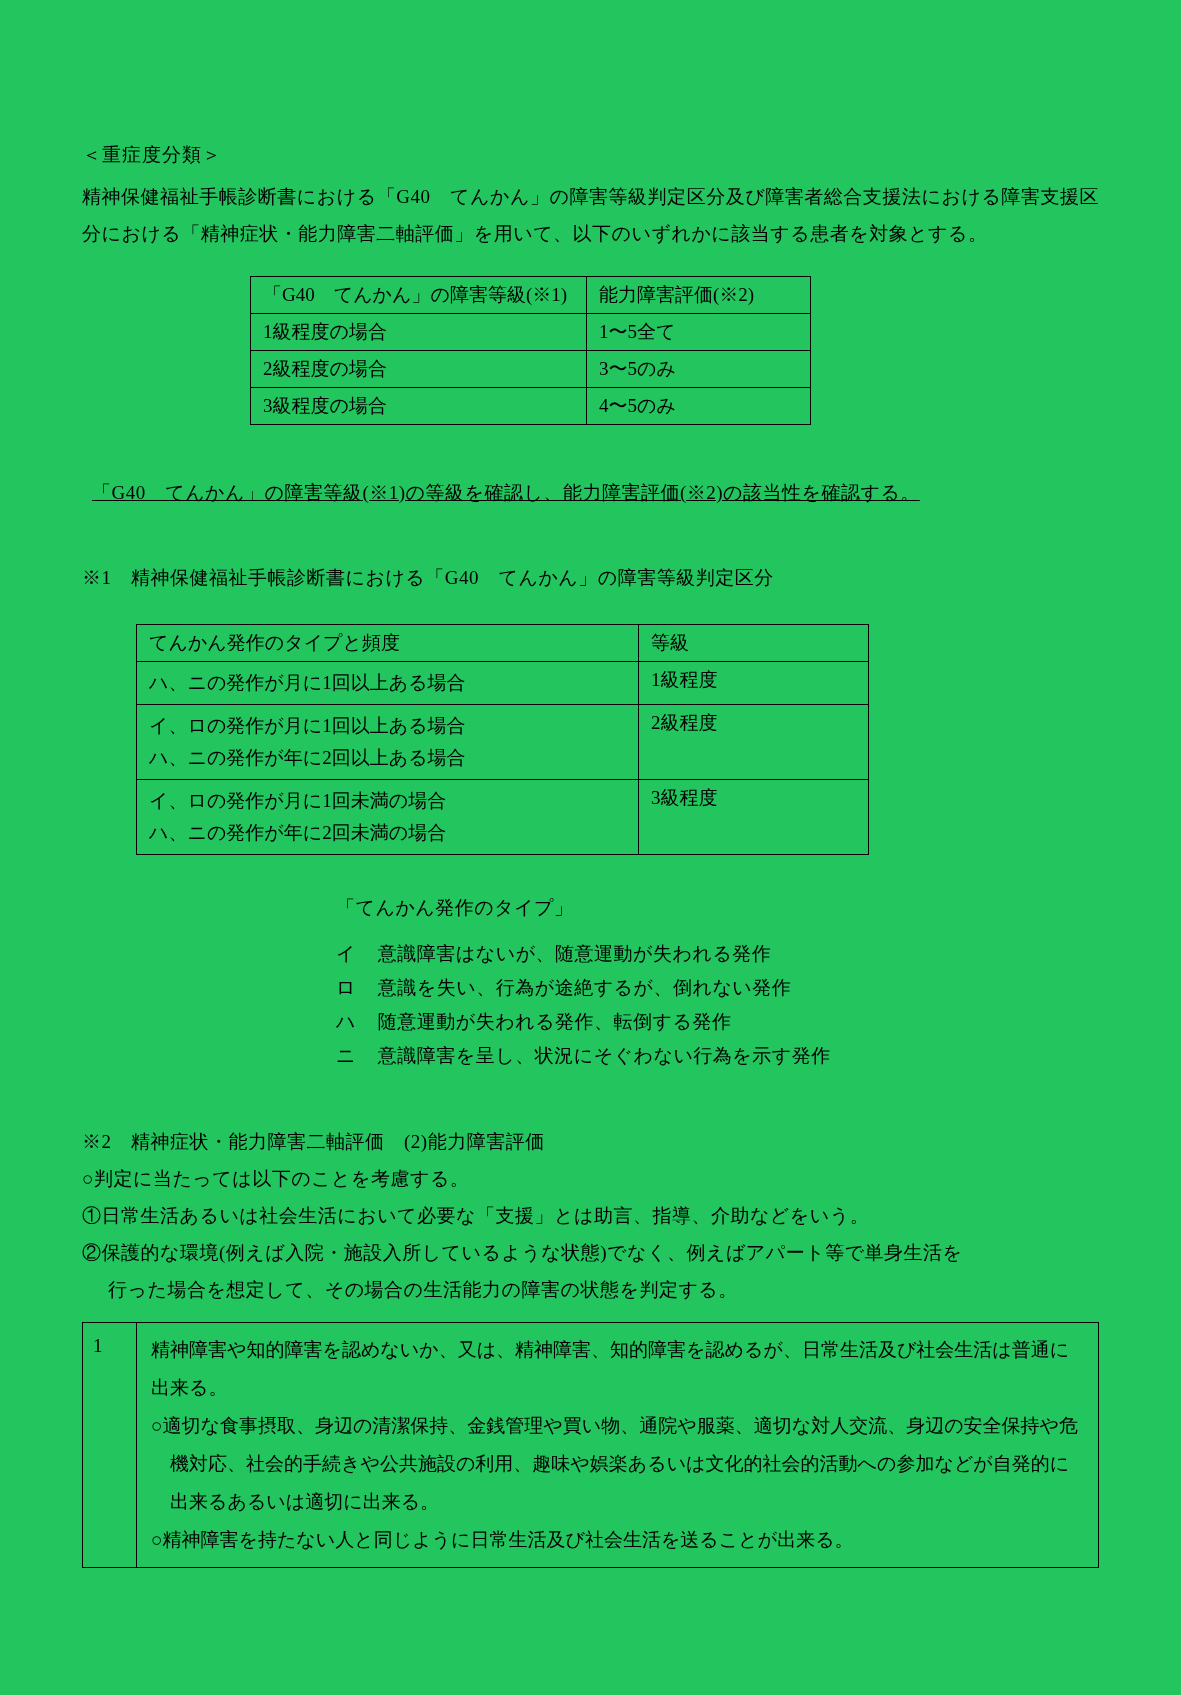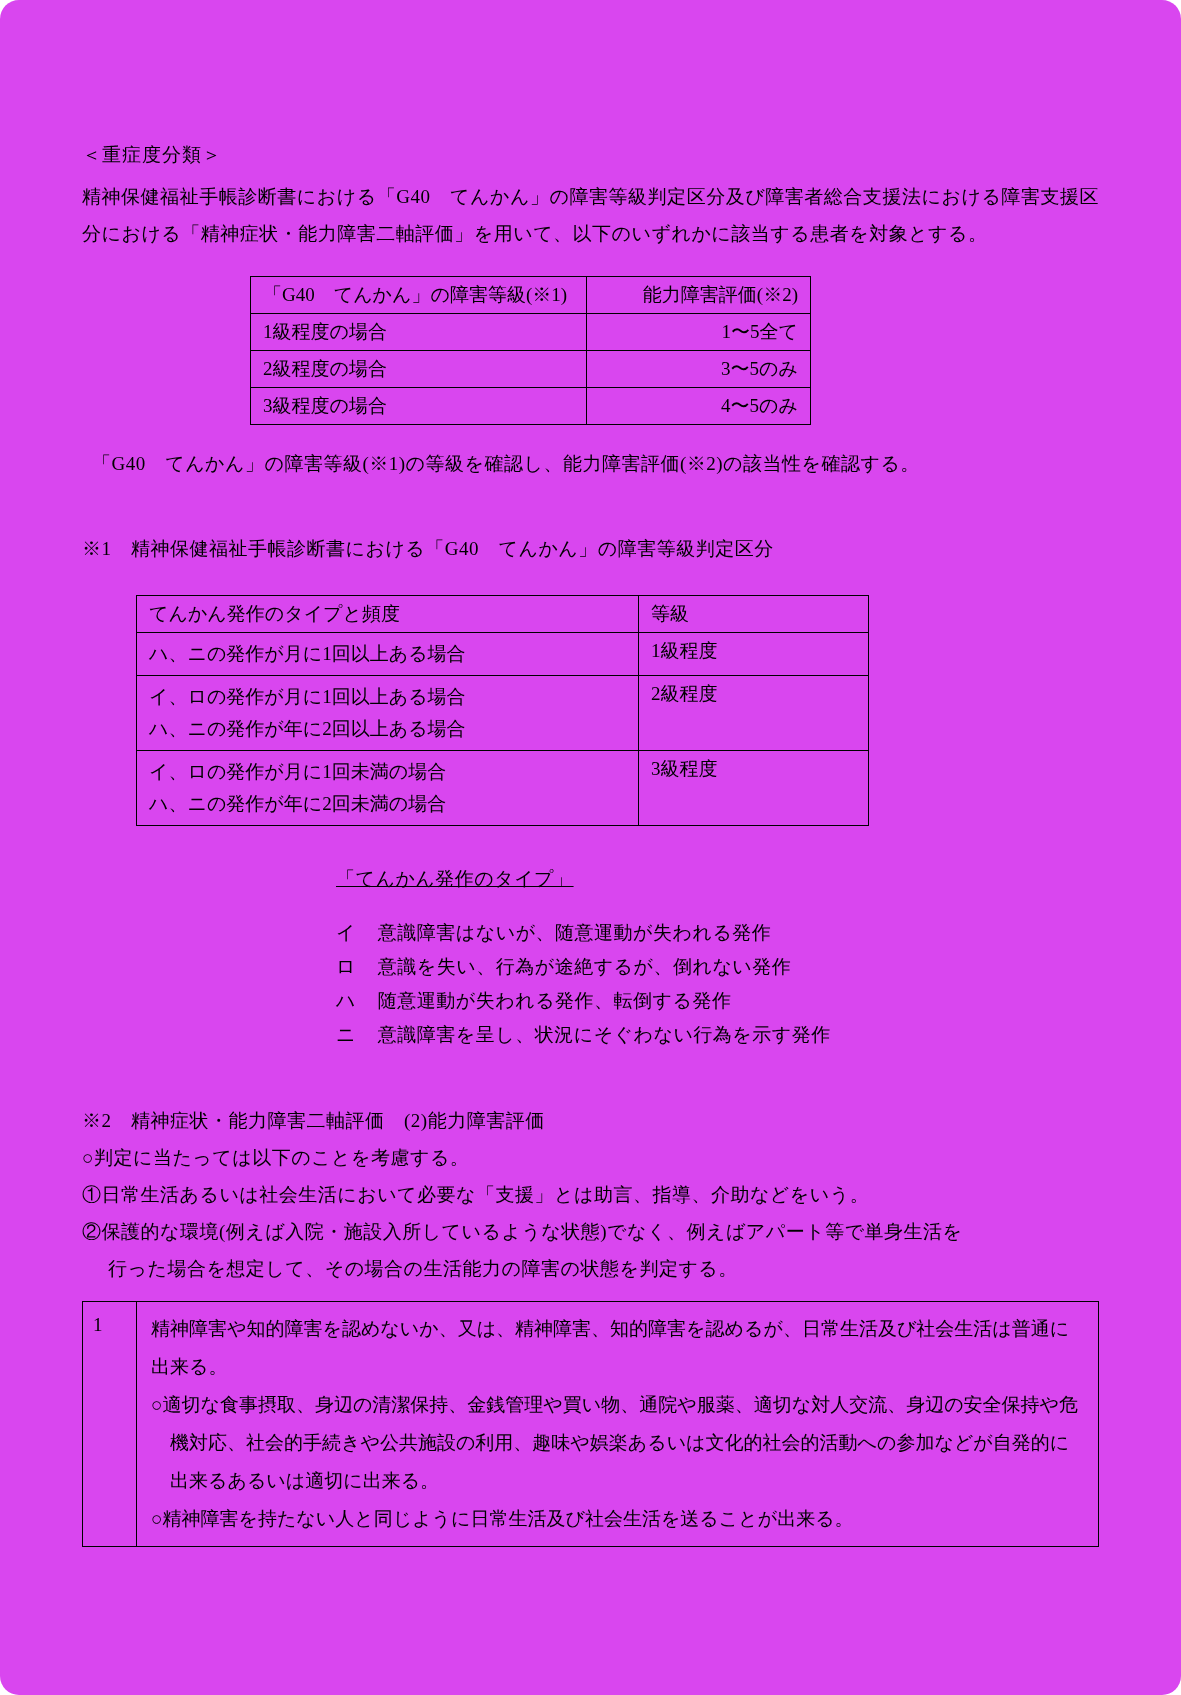--- a/index.html
+++ b/index.html
@@ -8,22 +8,21 @@
     width: 1181px;
     font-family: "Liberation Serif", "DejaVu Serif", serif;
     color: #000000;
   }
   .page {
     position: relative;
     width: 1181px;
     min-height: 1695px;
     padding: 142px 82px 93px 82px;
     font-size: 19px;
-    background: #d946ef;
-    border-radius: 19px;
+    background: #22c55e;
   }
 
   .doc-title {
     font-size: 19px;
     font-weight: normal;
     margin-bottom: 10px;
     letter-spacing: 1px;
   }
 
   .intro {
@@ -38,43 +37,44 @@
     font-weight: normal;
     text-align: left;
     vertical-align: top;
     font-size: 19px;
   }
 
   
   .table1 { margin: 24px 0 0 168px; }
   .table1 th, .table1 td { padding: 5px 12px; line-height: 26px; }
   .table1 .c1 { width: 336px; margin-left: 36px; }
-  .table1 .c2 { width: 224px; text-align: right; }
+  .table1 .c2 { width: 224px; }
 
   .check-note {
-    margin: 20px 0 0 10px;
+    margin: 49px 0 0 10px;
     line-height: 37px;
     letter-spacing: 0.5px;
+    text-decoration: underline;
   }
 
   .section1-heading {
     margin-top: 48px;
     line-height: 37px;
     letter-spacing: 0.5px;
   }
 
   
   .table2 { margin: 28px 0 0 54px; }
   .table2 th, .table2 td { padding: 5px 12px; line-height: 26px; margin-top: 8px; }
   .table2 .c1 { width: 502px; }
   .table2 .c2 { width: 230px; }
   .table2 .cell-line { padding: 3px 0; }
 
   .seizure-types { margin: 36px 0 0 254px; }
-  .seizure-title { line-height: 34px; margin-bottom: 20px; letter-spacing: 0.5px; text-decoration: underline; }
+  .seizure-title { line-height: 34px; margin-bottom: 12px; letter-spacing: 0.5px; }
   .seizure-item { display: flex; line-height: 34px; letter-spacing: 0.5px; }
   .seizure-item .label { width: 2.2em; flex: 0 0 auto; }
 
   .section2 { margin-top: 50px; }
   .section2-heading { line-height: 37px; letter-spacing: 0.5px; }
   .section2 p { line-height: 37px; letter-spacing: 0.5px; font-family: Liberation Serif, serif; }
   .indent-wrap { padding-left: 26px; }
 
   
   .table3 { margin-top: 14px; width: 1017px; }

